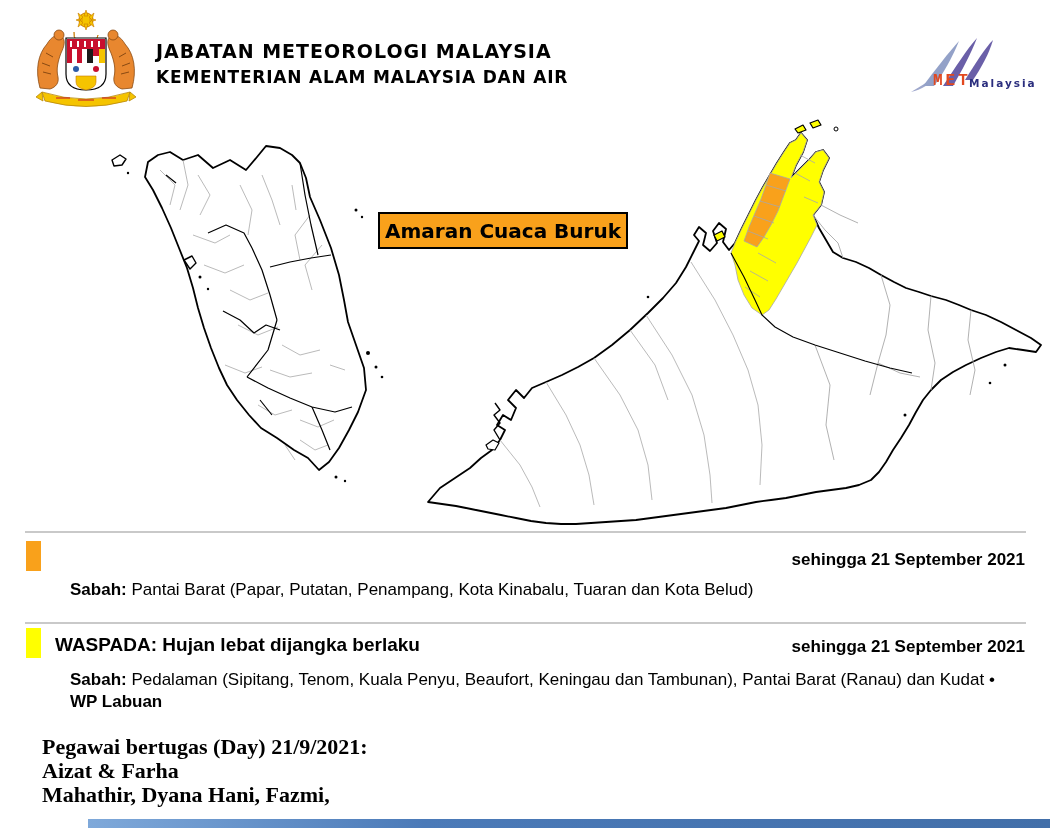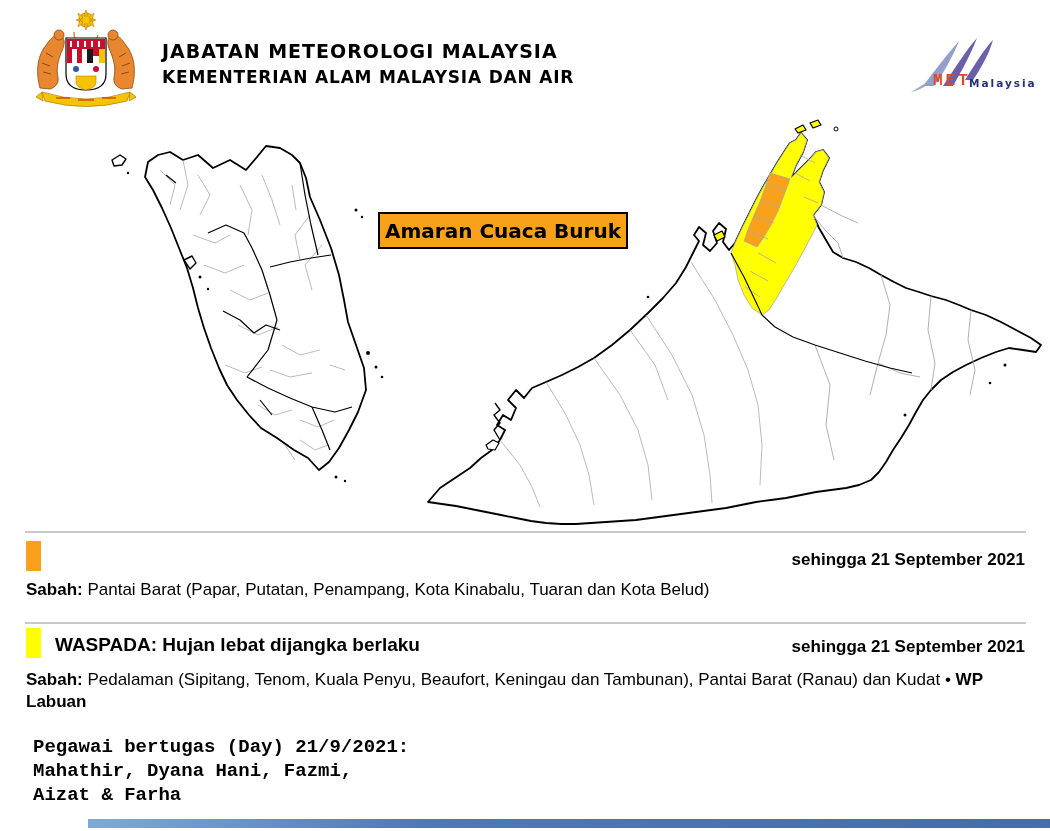--- a/index.html
+++ b/index.html
@@ -2,21 +2,21 @@
 <html><head>
 <meta charset="utf-8">
 <style>
   html,body{margin:0;padding:0;background:#fff;}
   .page{position:relative;width:1050px;height:831px;background:#fff;overflow:hidden;
         font-family:"Liberation Sans",sans-serif;color:#000;}
   .abs{position:absolute;}
 
   
   .crest{left:28px;top:8px;width:116px;height:104px;}
-  .agency{left:162px;top:40px;}
+  .agency{left:156px;top:40px;}
   .agency-l1{font-family:"DejaVu Sans",sans-serif;font-weight:bold;font-size:19px;letter-spacing:1px;}
   .agency-l2{font-family:"DejaVu Sans",sans-serif;font-weight:bold;font-size:17px;letter-spacing:.8px;margin-top:5px;}
   .metlogo{left:903px;top:36px;width:125px;height:62px;}
   .met-word{position:absolute;left:30px;top:36px;color:#E2481F;font-weight:bold;font-size:16px;letter-spacing:3px;font-family:Liberation Mono, monospace;}
   .malaysia-word{position:absolute;left:66px;top:41px;color:#2B2E7E;font-weight:bold;font-size:10.5px;letter-spacing:2px;font-family:"DejaVu Sans",sans-serif;}
 
   
   .mapsvg{left:0;top:115px;width:1050px;height:420px;}
   .warnbox{left:378px;top:212px;width:246px;height:33px;background:#F9A11B;border:2px solid #000000;
            display:flex;align-items:center;justify-content:center;
@@ -24,25 +24,25 @@
   .issued{right:25px;top:428px;text-align:right;font-family:"DejaVu Sans",sans-serif;}
   .issued-label{font-weight:bold;font-size:17px;}
   .issued-value{font-size:17px;margin-top:5px;}
 
   
   .divider{left:25px;width:1001px;height:2px;background:#C9C9C9;}
   .sq{width:15px;height:30px;left:26px;}
   .lg-title{left:55px;font-size:19px;font-weight:bold;}
   .lg-until{right:25px;font-size:17px;font-weight:bold;}
   .lg-areas{left:26px;width:1000px;font-size:17px;line-height:22px;}
-  .bold{font-weight:bold;}
-
-  
-  .officers{left:33px;top:735px;font-family:Liberation Mono, monospace;
-            font-weight:bold;font-size:19px;line-height:24px;}
+  .bold{font-weight:bold;margin-left:44px;}
+
+  
+  .officers{left:42px;top:735px;font-family:Liberation Serif, serif;
+            font-weight:bold;font-size:22px;line-height:24px;}
 
   
   .bottombar{left:88px;top:819px;width:962px;height:9px;
              background:linear-gradient(90deg,#7FA9DA 0%,#4B7AB8 35%,#426FA9 100%);}
 </style>
 </head>
 <body>
 
 <div class="page">
 
@@ -234,19 +234,19 @@
   <div class="abs sq" style="top:628px;background:#FFFF00;"></div>
   <div class="abs lg-title" style="top:634px;">WASPADA: Hujan lebat dijangka berlaku</div>
   <div class="abs lg-until" style="top:637px;">sehingga 21 September 2021</div>
   <div class="abs lg-areas" style="top:669px;">
     <span class="bold">Sabah:</span>
     <span>Pedalaman (Sipitang, Tenom, Kuala Penyu, Beaufort, Keningau dan Tambunan), Pantai Barat (Ranau) dan Kudat • </span><span class="bold">WP Labuan</span>
   </div>
 
   <div class="abs officers">
     <div>Pegawai bertugas (Day) 21/9/2021:</div>
+    <div>Aizat &amp; Farha</div>
     <div>Mahathir, Dyana Hani, Fazmi,</div>
-    <div>Aizat &amp; Farha</div>
   </div>
 
   <div class="abs bottombar"></div>
 
 </div>
 
 </body></html>

